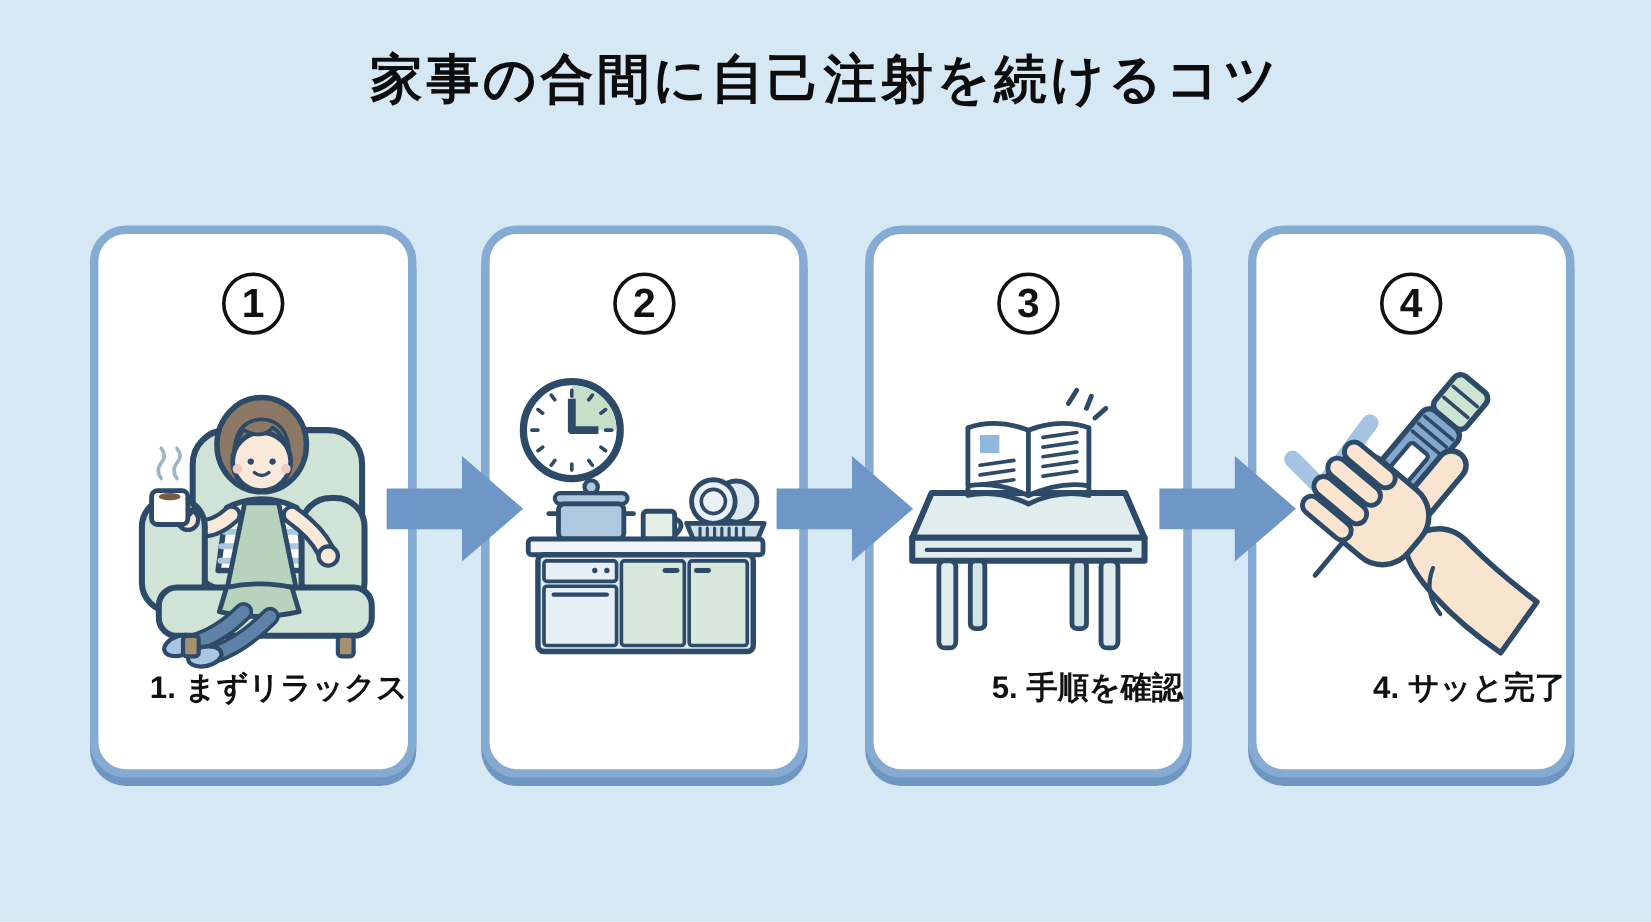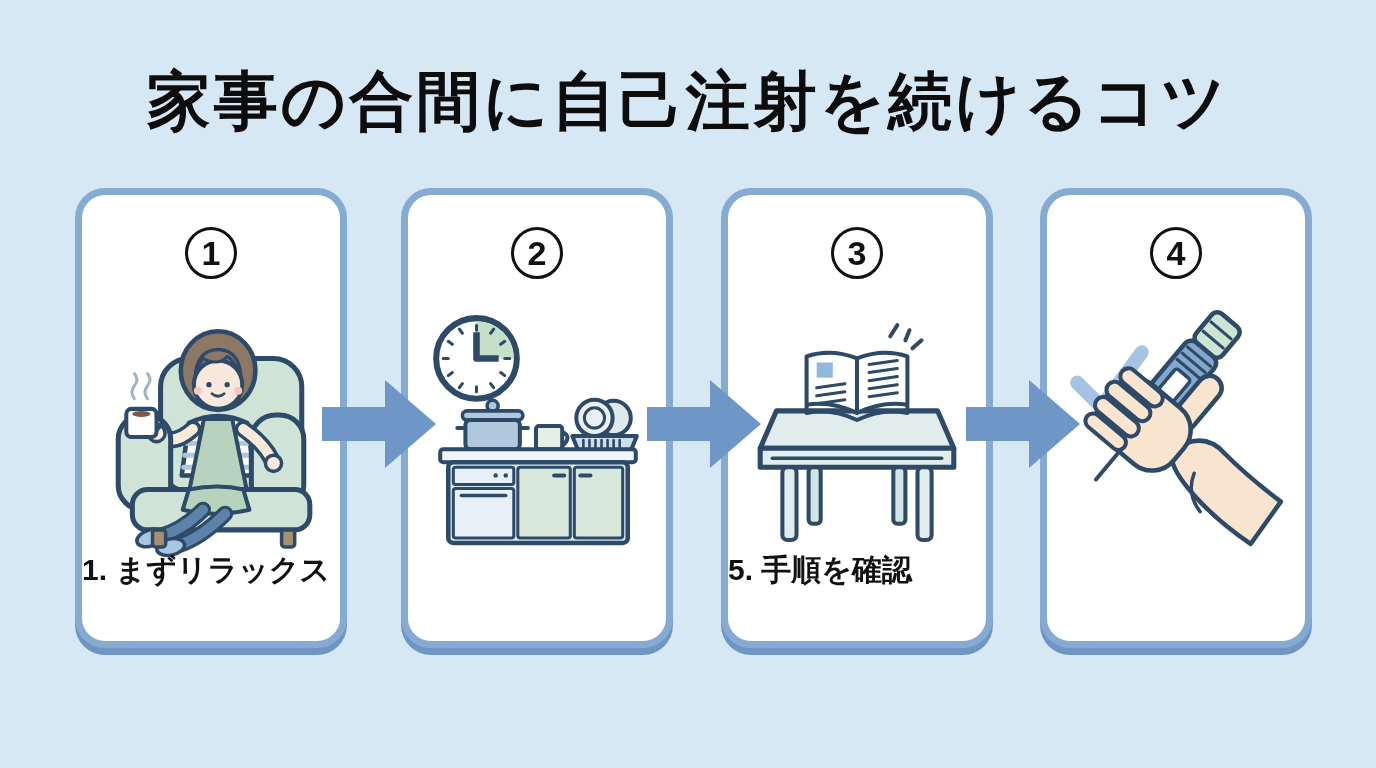--- a/index.html
+++ b/index.html
@@ -4,23 +4,23 @@
 <style>
   html,body{margin:0;padding:0;}
   .canvas{
     position:relative;
     width:1376px;height:768px;
     background:#d7e8f5;
     overflow:hidden;
     font-family:"Liberation Sans","DejaVu Sans",sans-serif;
   }
   .title{
-    position:absolute;top:58px;left:0;width:100%;
+    position:absolute;top:37px;left:0;width:100%;
     text-align:center;
-    font-size:64px;font-weight:800;color:#0d0d0d;
+    font-size:44px;font-weight:800;color:#0d0d0d;
     letter-spacing:3px;
   }
   .card{
     position:absolute;top:188px;width:272px;height:460px;
     box-sizing:border-box;
     background:#ffffff;
     border:7px solid #85abd3;
     border-radius:30px;
     box-shadow:0 7px 0 #6f96c2;
   }
@@ -31,22 +31,22 @@
     border:3.5px solid #111;border-radius:50%;background:#fff;
     display:flex;align-items:center;justify-content:center;
     font-size:34px;font-weight:700;color:#111;
   }
   .illo{
     position:absolute;top:96px;left:50%;transform:translateX(-50%);
     width:242px;height:268px;
   }
   .caption{
     position:absolute;bottom:50px;left:0;width:100%;
-    text-align:left;
-    font-size:30px;font-weight:700;color:#111;
+    text-align:right;
+    font-size:26px;font-weight:700;color:#111;
   }
   .arrow{position:absolute;top:378px;z-index:6;}
   .arrow-1{left:322px}.arrow-2{left:647px}.arrow-3{left:966px}
 </style>
 </head>
 <body>
 
 <div class="canvas">
 
   <div class="title">家事の合間に自己注射を続けるコツ</div>
@@ -185,20 +185,21 @@
           <rect x="117" y="52" width="24" height="64" rx="12" fill="#f9e4d0" stroke-width="4.5"></rect>
           <rect x="56" y="98" width="92" height="72" rx="28" fill="#f9e4d0" stroke-width="4.5"></rect>
           <rect x="52" y="99" width="50" height="16" rx="8" fill="#f9e4d0" stroke-width="4"></rect>
           <rect x="50" y="118" width="52" height="16" rx="8" fill="#f9e4d0" stroke-width="4"></rect>
           <rect x="51" y="137" width="52" height="16" rx="8" fill="#f9e4d0" stroke-width="4"></rect>
           <rect x="54" y="156" width="48" height="15" rx="7.5" fill="#f9e4d0" stroke-width="4"></rect>
         </g>
         <path d="M138,178 q-8,20 6,38" stroke-width="3.5"></path>
       </g>
     </svg>
+    <div class="caption">4. サッと完了</div>
   </div>
 
   <svg class="arrow arrow-1" width="116" height="92" viewBox="0 0 116 92">
     <polygon points="0,29 63,29 63,2 114,46 63,90 63,63 0,63" fill="#6e96c6"></polygon>
   </svg>
   <svg class="arrow arrow-2" width="116" height="92" viewBox="0 0 116 92">
     <polygon points="0,29 63,29 63,2 114,46 63,90 63,63 0,63" fill="#6e96c6"></polygon>
   </svg>
   <svg class="arrow arrow-3" width="116" height="92" viewBox="0 0 116 92">
     <polygon points="0,29 63,29 63,2 114,46 63,90 63,63 0,63" fill="#6e96c6"></polygon>

